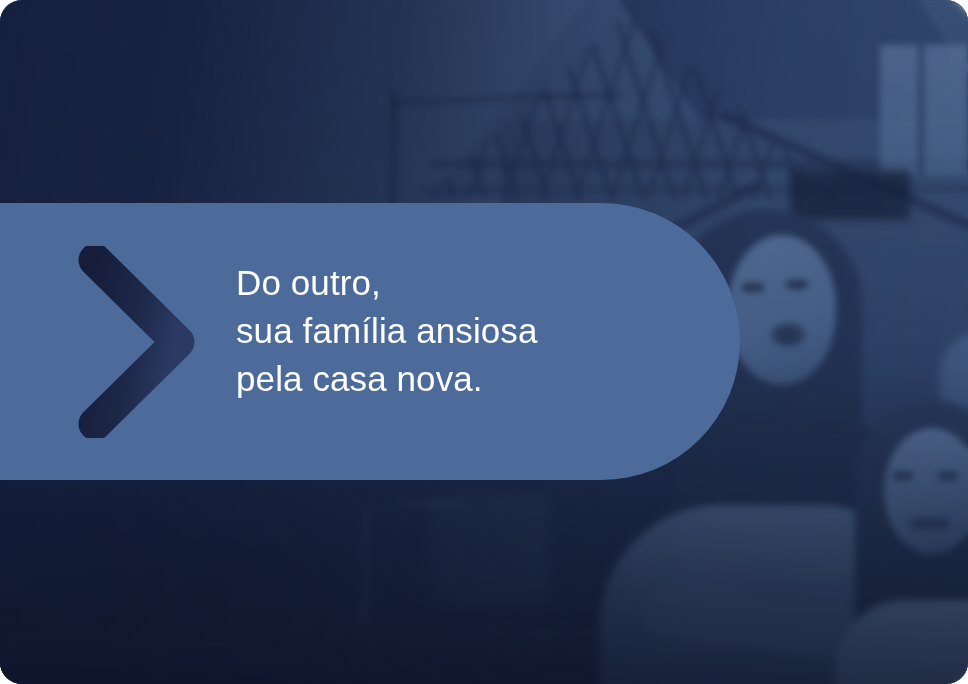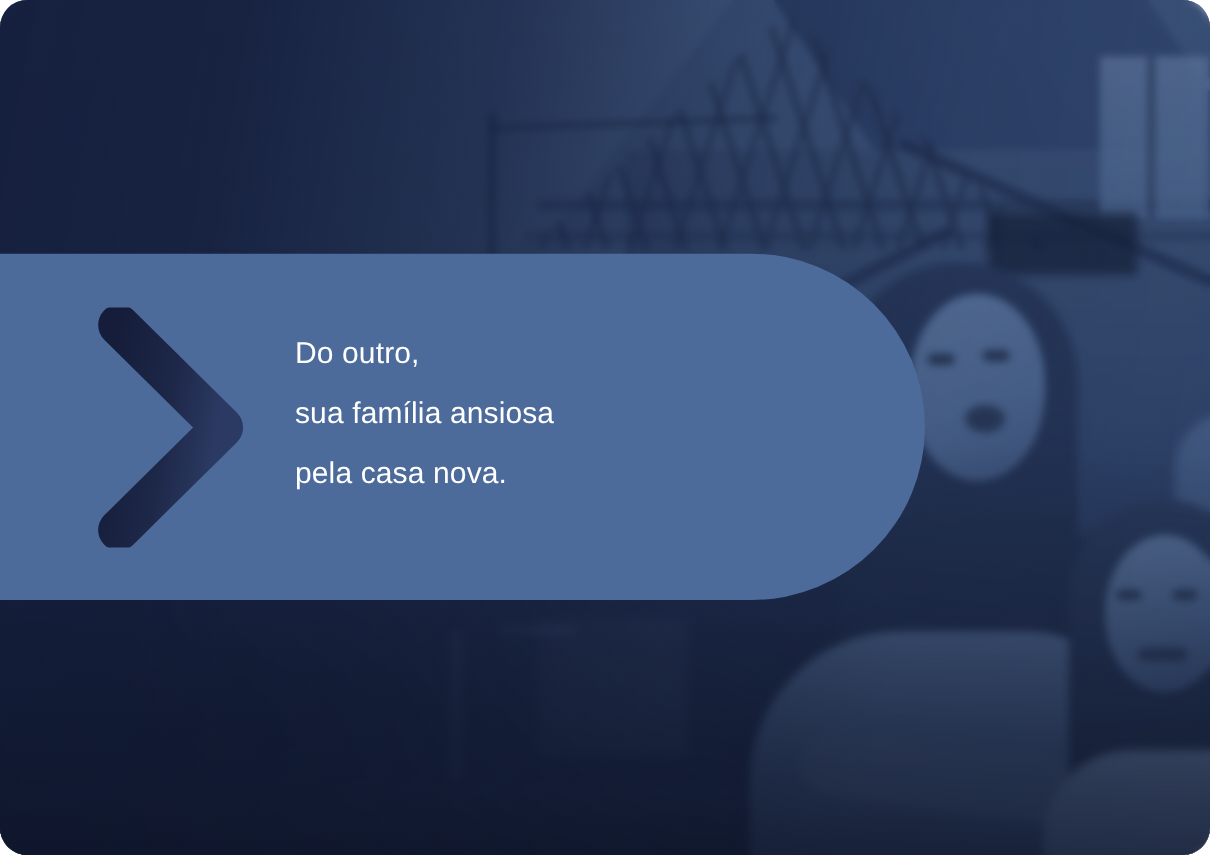--- a/index.html
+++ b/index.html
@@ -385,21 +385,21 @@
     overflow: visible;
   }
 
   
   .headline {
     position: absolute;
     left: 236px;
     top: 259px;
     width: 430px;
     color: #ffffff;
-    font-size: 24px;
+    font-size: 35px;
     line-height: 48px;
     font-weight: 400;
     letter-spacing: .1px;
     white-space: pre-line;
   }
 </style>
 </head>
 <body>
 
 <div class="banner">

